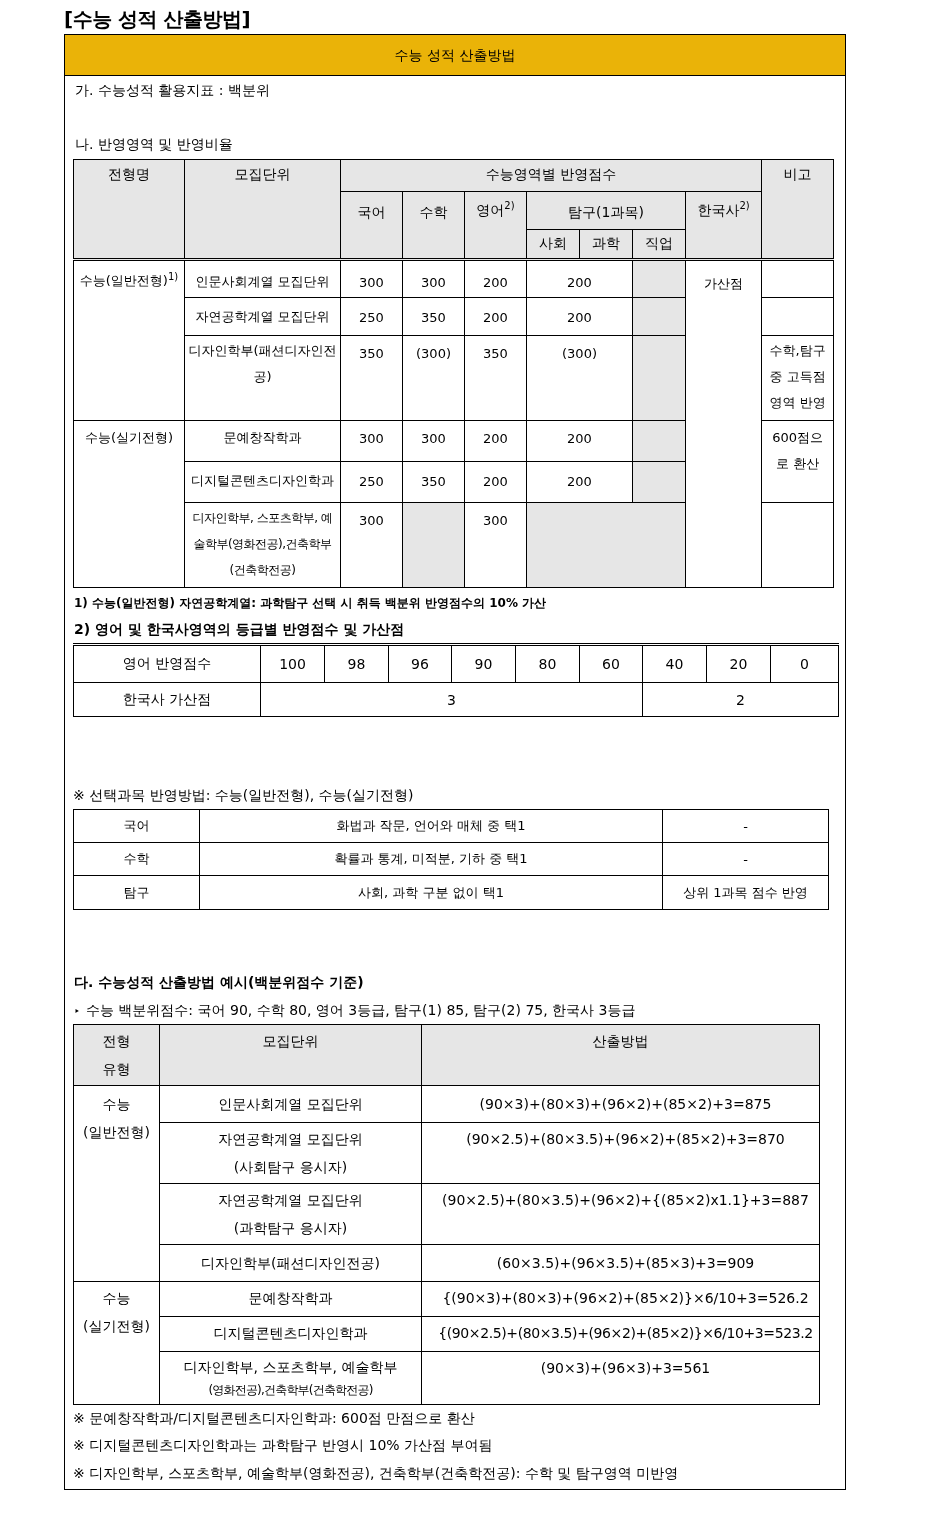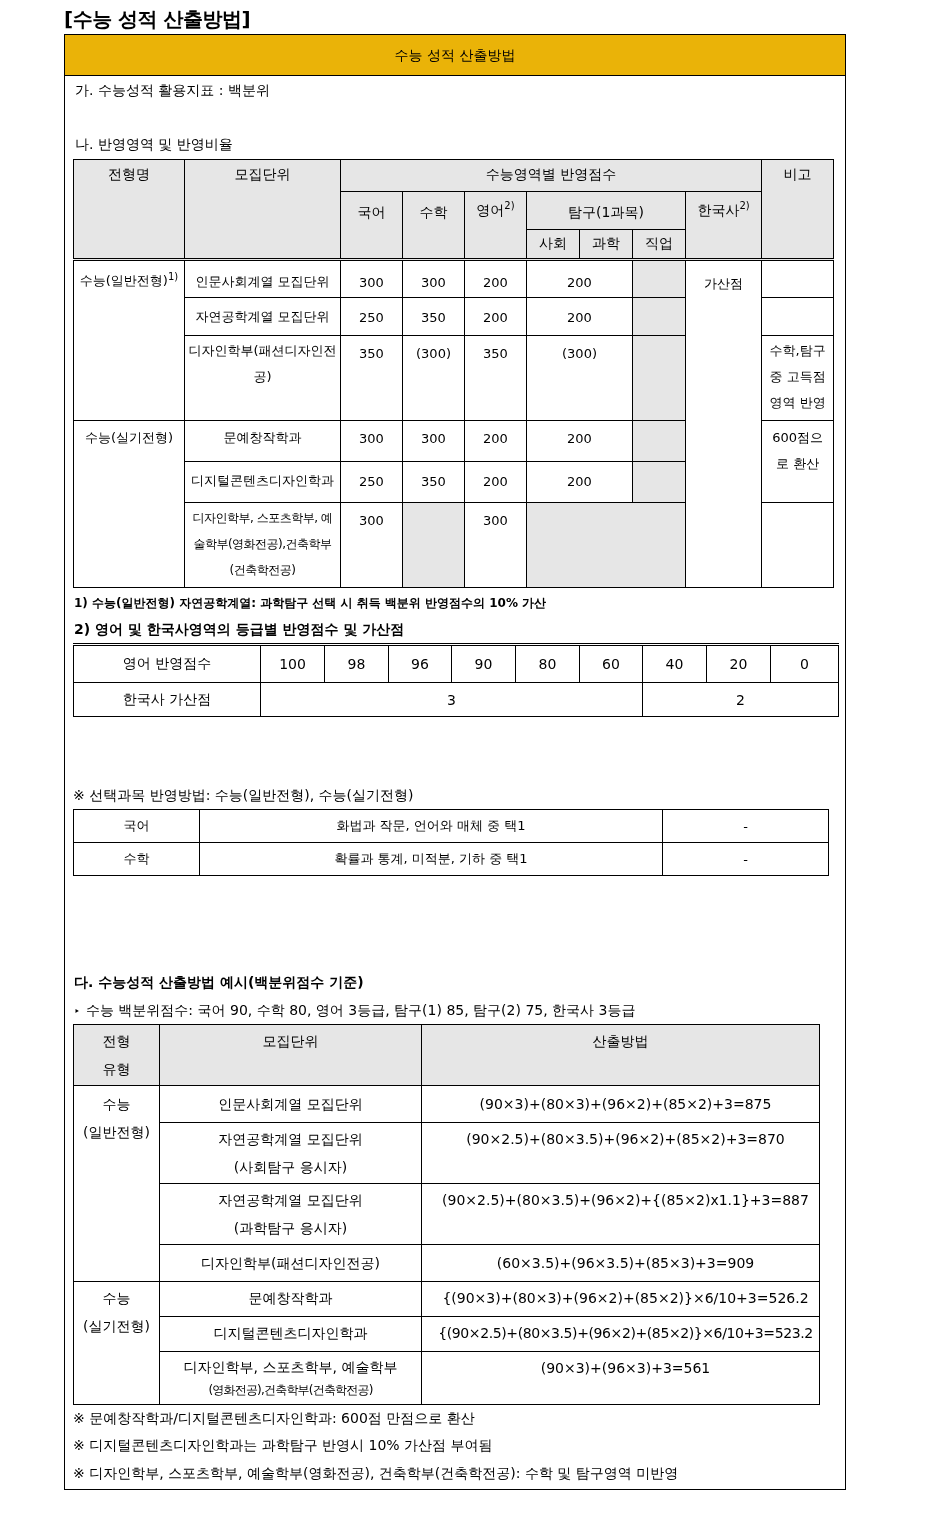--- a/index.html
+++ b/index.html
@@ -175,20 +175,25 @@
   <tr style="height:33px">
     <td>국어</td>
     <td>화법과 작문, 언어와 매체 중 택1</td>
     <td>-</td>
   </tr>
   <tr style="height:33px">
     <td>수학</td>
     <td>확률과 통계, 미적분, 기하 중 택1</td>
     <td>-</td>
   </tr>
+  <tr style="height:34px">
+    <td>탐구</td>
+    <td>사회, 과학 구분 없이 택1</td>
+    <td>상위 1과목 점수 반영</td>
+  </tr>
 </tbody>
   </table>
 
 <div class="abs txt bold" style="left:74px;top:974px;">다. 수능성적 산출방법 예시(백분위점수 기준)</div>
 <div class="abs txt" style="left:74px;top:1002px;">
   <span style="font-size:10px;margin-right:6px">‣</span><span>수능 백분위점수: 국어 90, 수학 80, 영어 3등급, 탐구(1) 85, 탐구(2) 75, 한국사 3등급</span>
 </div>
 
 <table class="t4" style="left:73px;top:1024px;width:746px;">
   <colgroup>

